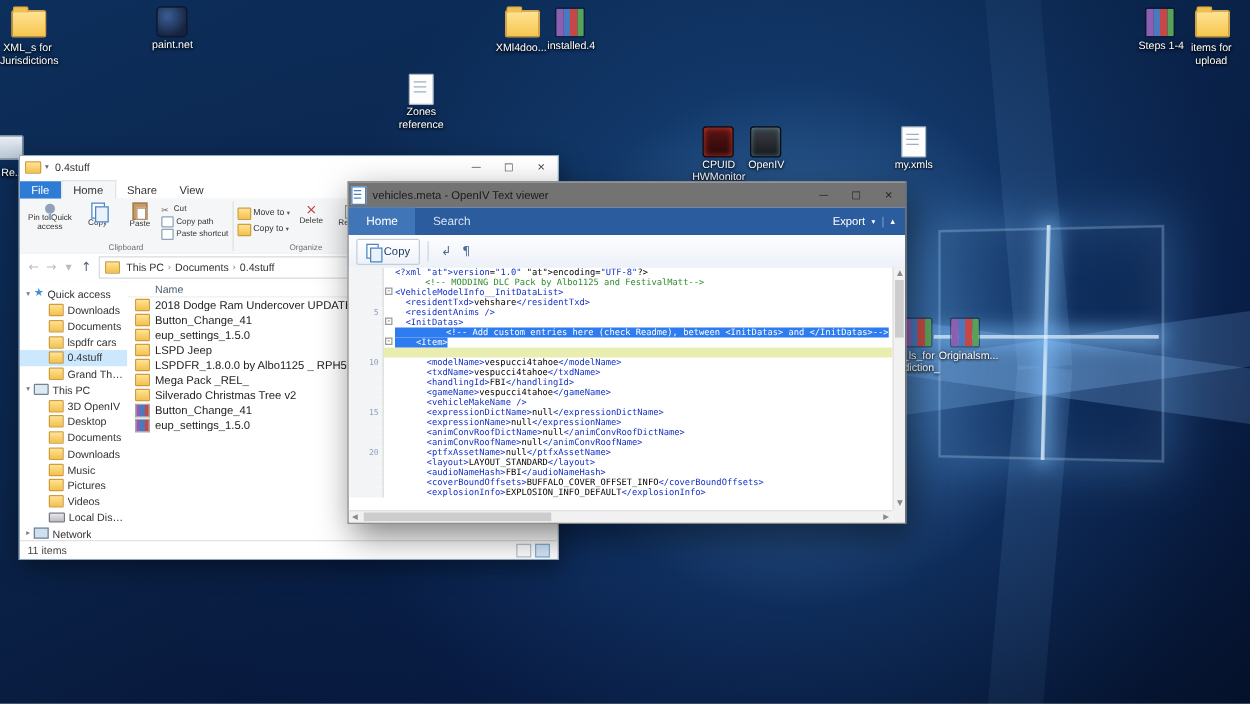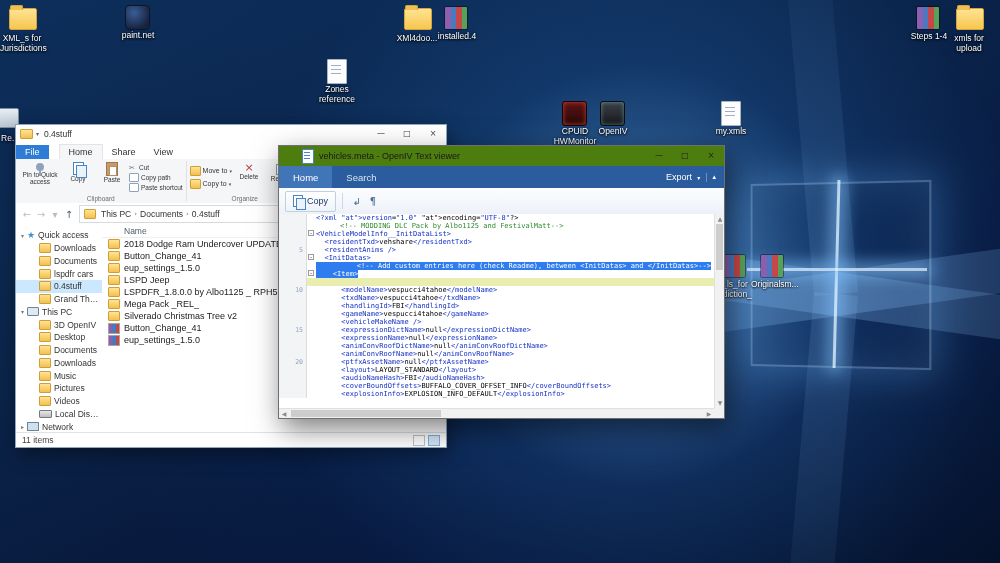--- a/index.html
+++ b/index.html
@@ -55,21 +55,21 @@
   .wbtn{width:26px;text-align:center;font-family:"DejaVu Sans",sans-serif;color:#444;font-size:8px;line-height:17px;}
   
   .explorer{left:15px;top:124px;width:430px;height:322px;z-index:5;
     border:1px solid #8ea8bd;box-shadow:2px 6px 18px rgba(0,0,0,.38);font-size:9px;color:#222;}
   .ex-title{position:absolute;left:0;top:0;right:0;height:17px;background:#fff;display:flex;align-items:center;padding-left:4px;}
   .ex-title .qat-folder{width:11px;height:8px;background:linear-gradient(#ffe394,#f3c14d);border:1px solid #cf9d39;border-radius:1px;margin-right:3px;}
   .ex-title .qat-chev{font-size:6px;color:#666;margin-right:5px;font-family:"DejaVu Sans",sans-serif;}
   .ex-title-text{font-size:8.5px;color:#333;}
   .ex-tabs{position:absolute;left:0;top:17px;right:0;height:17px;background:#fff;display:flex;align-items:flex-end;border-bottom:1px solid #e8e8e8;}
   .ex-tab{padding:2px 9px;font-size:9px;color:#333;}
-  .ex-tab.file{background:#2f7cd6;color:#fff;margin-right:10px;}
+  .ex-tab.file{background:#2f7cd6;color:#fff;margin-right:0;}
   .ex-tab.active{background:#f5f6f7;border:1px solid #e3e4e5;border-bottom:none;}
   .ex-ribbon{position:absolute;left:0;top:34px;right:0;height:44px;background:#f5f6f7;border-bottom:1px solid #d8dadc;display:flex;}
   .rb-group{position:relative;display:flex;align-items:flex-start;padding:2px 3px 9px 3px;}
   .rb-glabel{position:absolute;bottom:1px;left:0;right:0;text-align:center;font-size:6.5px;color:#6e6e6e;}
   .rb-div{width:1px;background:#e0e1e2;margin:2px 0;}
   .rb-big{width:34px;text-align:center;font-size:6.5px;line-height:7px;color:#333;padding-top:1px;}
   .rb-big.wide{width:42px;}
   .rb-ico{width:14px;height:13px;margin:0 auto 1px auto;position:relative;}
   .rb-smallcol{display:flex;flex-direction:column;justify-content:flex-start;padding-top:1px;}
   .rb-small{display:flex;align-items:center;height:10px;font-size:6.5px;color:#333;white-space:nowrap;}
@@ -122,21 +122,21 @@
   .fi-rar i:nth-child(3){background:#c64747;}
   .frow .fname{width:178px;overflow:hidden;text-overflow:ellipsis;flex:none;}
   .frow .fdate{color:#333;padding-left:4px;}
   .ex-status{position:absolute;left:0;bottom:0;right:0;height:14px;background:#fff;border-top:1px solid #e2e2e2;display:flex;align-items:center;font-size:8.5px;color:#444;padding:0 6px;}
   .sb-views{margin-left:auto;display:flex;gap:3px;}
   .sbv{width:10px;height:9px;border:1px solid #b9c4ce;background:#fff;}
   .sbv.on{background:#d6e7f7;border-color:#7fb2de;}
   
   .openiv{left:278px;top:145px;width:445px;height:272px;z-index:10;
     border:1px solid #6f6f6f;box-shadow:4px 10px 26px rgba(0,0,0,.5);}
-  .ov-title{position:absolute;left:0;top:0;right:0;height:20px;background:#4d7c0f;display:flex;align-items:center;padding-left:23px;}
+  .ov-title{position:absolute;left:0;top:0;right:0;height:20px;background:#737373;display:flex;align-items:center;padding-left:2px;}
   .ov-doc{width:10px;height:13px;background:#fff;border:1px solid #4a84c4;margin-right:5px;position:relative;}
   .ov-doc:after{content:"";position:absolute;left:1px;top:2px;width:6px;height:1px;background:#4a84c4;box-shadow:0 3px 0 #4a84c4,0 6px 0 #4a84c4;}
   .ov-title-text{font-size:9px;color:#1a1a1a;}
   .ov-title .wbtn{line-height:20px;color:#222;}
   .ov-band{position:absolute;left:0;top:20px;right:0;height:22px;background:#2a5c9e;display:flex;align-items:stretch;color:#fff;}
   .ov-tab{padding:0 14px;font-size:9.5px;display:flex;align-items:center;color:#d9e4f2;}
   .ov-tab.active{background:#4076b8;color:#fff;}
   .ov-export{margin-left:auto;display:flex;align-items:center;font-size:9px;padding-right:8px;gap:5px;}
   .ov-pipe{color:#7fa3cc;}
   .ov-tools{position:absolute;left:0;top:42px;right:0;height:26px;background:linear-gradient(#fcfdff,#edf1f8);border-bottom:1px solid #d4dbe6;display:flex;align-items:center;padding-left:6px;gap:6px;}
@@ -216,21 +216,21 @@
           <i></i>
           <i></i>
         </div>
       </div>
       <div class="dlabel">Steps 1-4</div>
     </div>
     <div class="dico" style="left: 947px; top: 4px; width: 44px;">
       <div class="dii">
         <div class="ii-folder"></div>
       </div>
-      <div class="dlabel">xmls for</div>
+      <div class="dlabel">items for</div>
       <div class="dlabel">upload</div>
     </div>
     <div class="dico" style="left: 315px; top: 58px; width: 44px;">
       <div class="dii">
         <div class="ii-doc"></div>
       </div>
       <div class="dlabel">Zones</div>
       <div class="dlabel">reference</div>
     </div>
     <div class="dico" style="left: 553px; top: 100px; width: 44px;">

